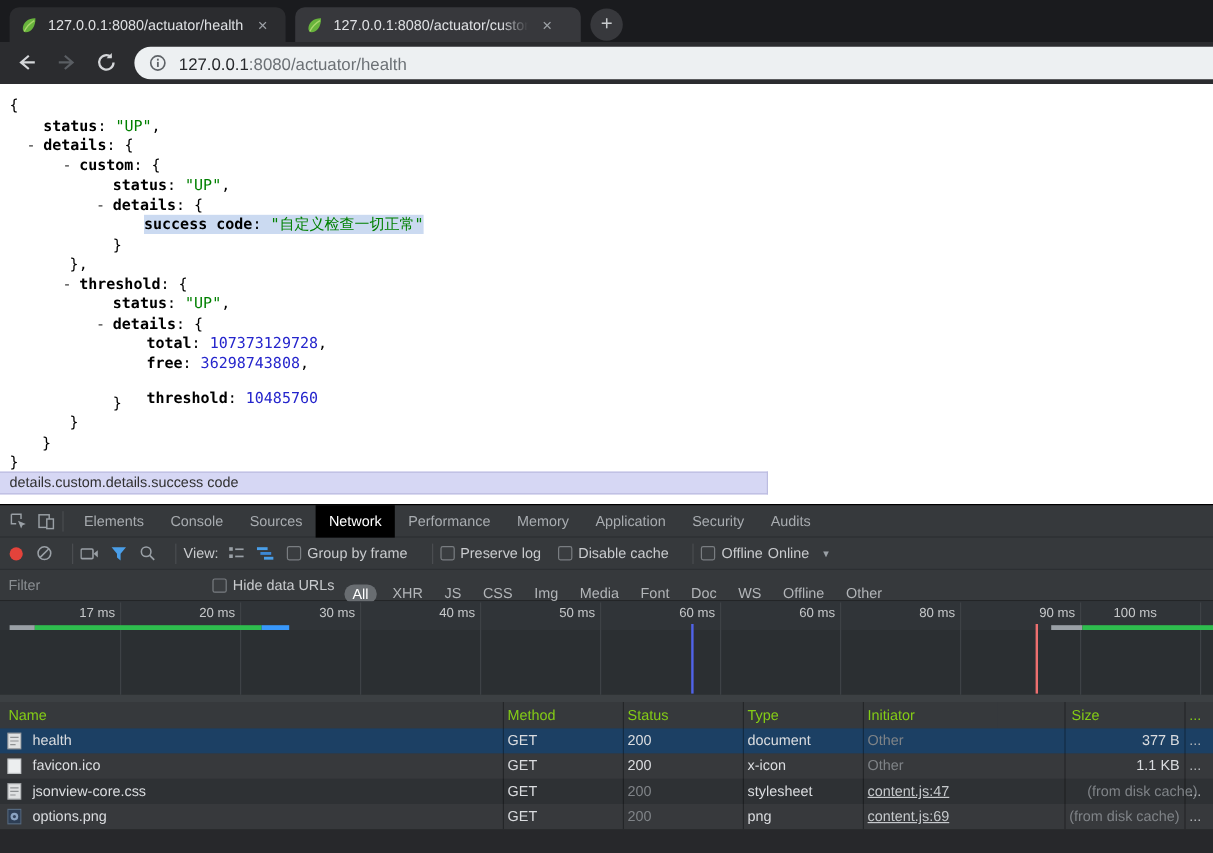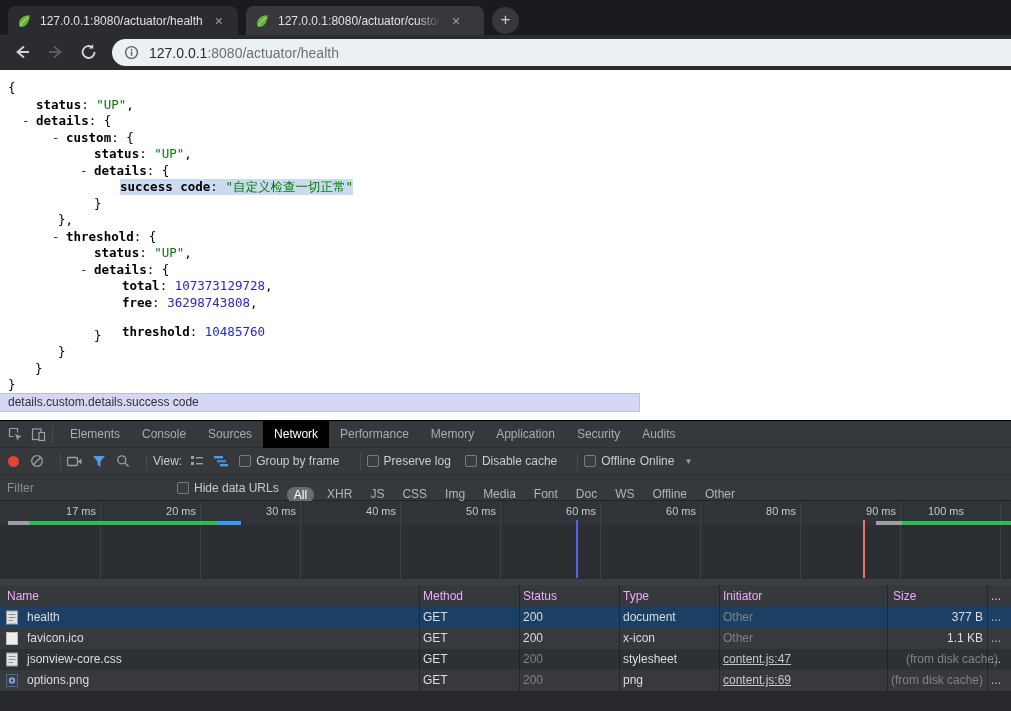--- a/index.html
+++ b/index.html
@@ -66,21 +66,21 @@
   .ftype{color:#b2b5b8;margin:0 9px;}
 
   .ruler{position:absolute;left:0;top:80px;width:1011px;height:24px;background:#303438;}
   .rtick{position:absolute;top:4px;width:60px;text-align:right;font-size:11px;color:#c6c8ca;}
   .ovw{position:absolute;left:0;top:104px;width:1011px;height:54px;background:#2b2f32;}
   .grid{position:absolute;width:1px;background:#3e4246;top:81px;height:77px;}
   .obar{position:absolute;height:4px;top:100px;}
   .omark{position:absolute;width:2px;top:99px;height:58px;}
   .gutter{position:absolute;left:0;top:158px;width:1011px;height:6px;background:#3c4043;}
 
-  .nheader{position:absolute;left:0;top:164px;width:831px;height:22px;background:#36393c;color:#f0abfc;}
+  .nheader{position:absolute;left:0;top:164px;width:831px;height:22px;background:#36393c;color:#84cc16;}
   .nheader span{position:absolute;top:4px;}
   .nrow{position:absolute;left:0;width:1011px;height:21px;color:#dbdde0;}
   .nrow.alt{background:#37393c;}
   .nrow.dark{background:#2e3134;}
   .nrow.sel{background:#1c4064;}
   .ncell{position:absolute;top:3px;white-space:nowrap;}
   .nicon{position:absolute;left:6px;top:3px;}
   .nname{position:absolute;left:27px;top:3px;}
   .nsize{position:absolute;top:3px;right:28px;text-align:right;}
   .nmore{position:absolute;top:3px;left:991px;color:#b4b8bb;}

